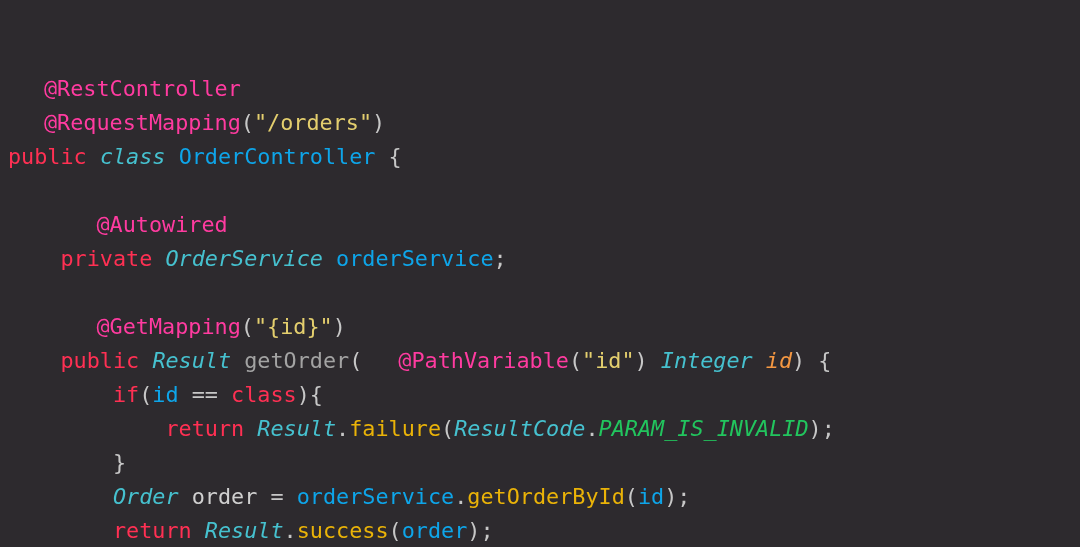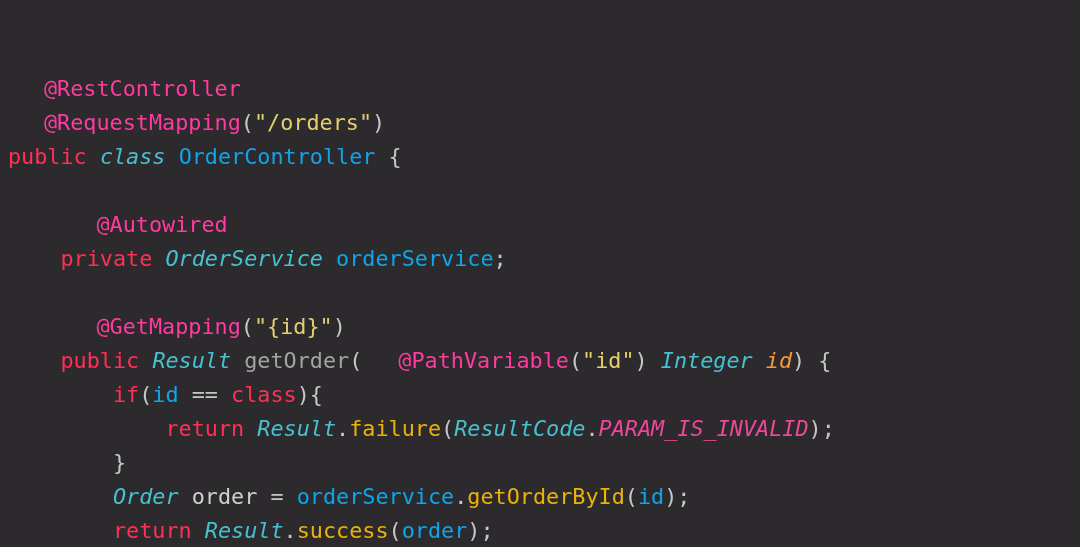--- a/index.html
+++ b/index.html
@@ -20,21 +20,21 @@
   .kwred { color: #ff3053; }           
   .kwit  { color: #46c1cf; font-style: italic; text-align: right; }  
   .type  { color: #46c1cf; font-style: italic; }  
   .ident { color: #0ea5e9; }           
   .meth  { color: #eab308; }           
   .methdef { color: #a3a3a3; }
   .str   { color: #e4cf6e; }           
   .pun   { color: #c7c7c7; }           
   .param { color: #f59842; font-style: italic; } 
   .lv    { color: #d0d0d0; }           
-  .cnstit{ color: #ec4899; font-style: italic; }
+  .cnstit{ color: #22c55e; font-style: italic; }
 </style>
 </head>
 <body>
 
 <div><span><span class="ann">@RestController</span></span>
 <span><span class="ann">@RequestMapping</span><span class="pun">(</span><span class="str">"/orders"</span><span class="pun">)</span></span>
 <span><span class="kwred">public</span><span> </span><span class="kwit">class</span><span> </span><span class="ident">OrderController</span><span> </span><span class="pun">{</span></span>
 <span></span>
 <span><span>    </span><span class="ann">@Autowired</span></span>
 <span><span>    </span><span class="kwred">private</span><span> </span><span class="type">OrderService</span><span> </span><span class="ident">orderService</span><span class="pun">;</span></span>

